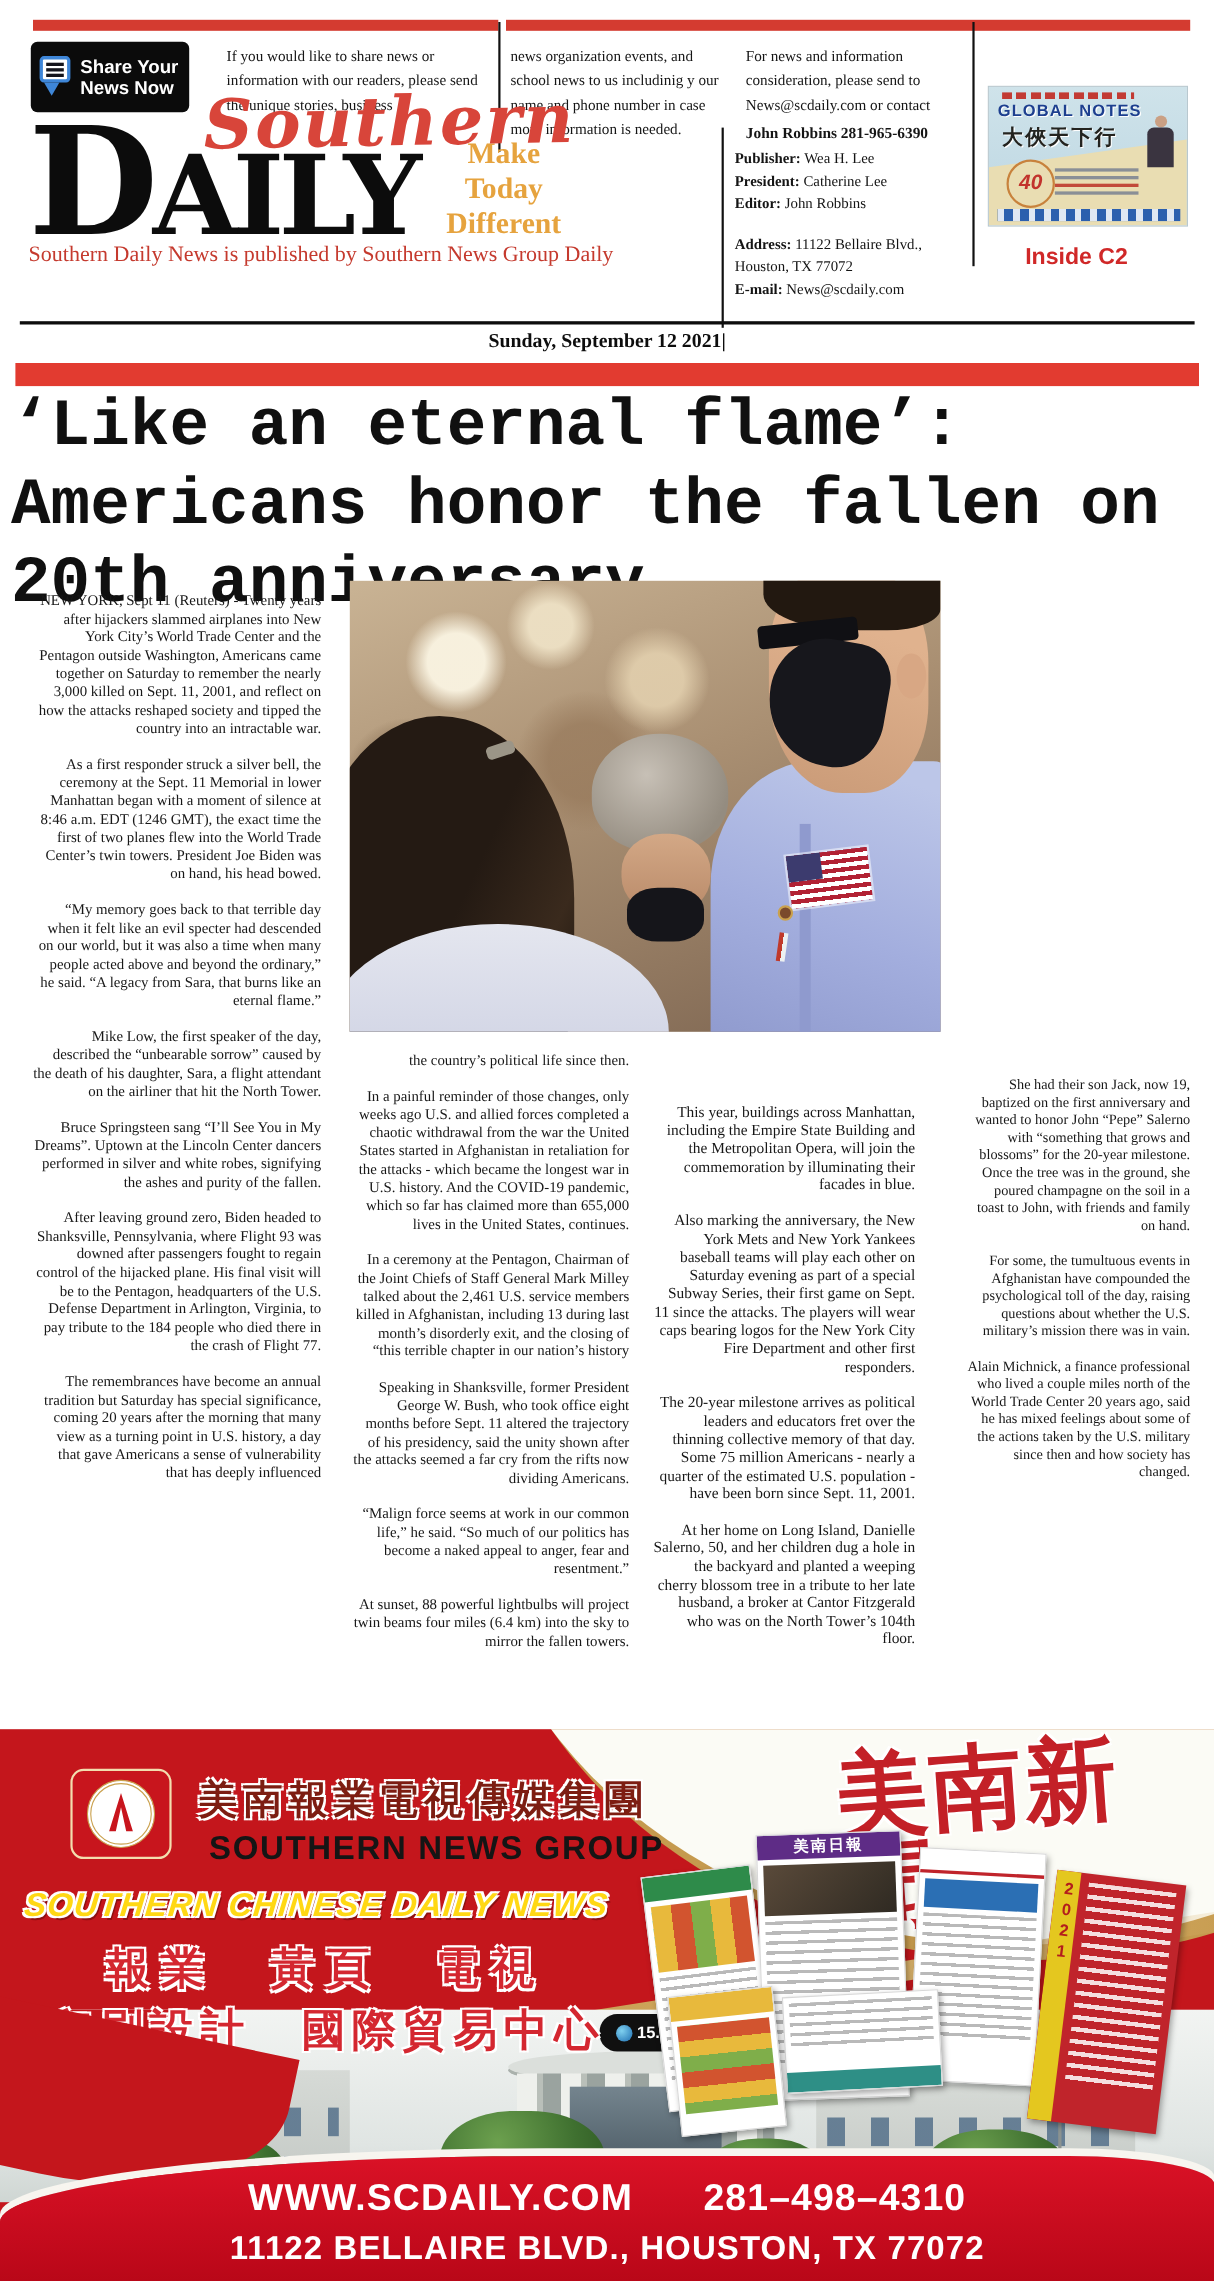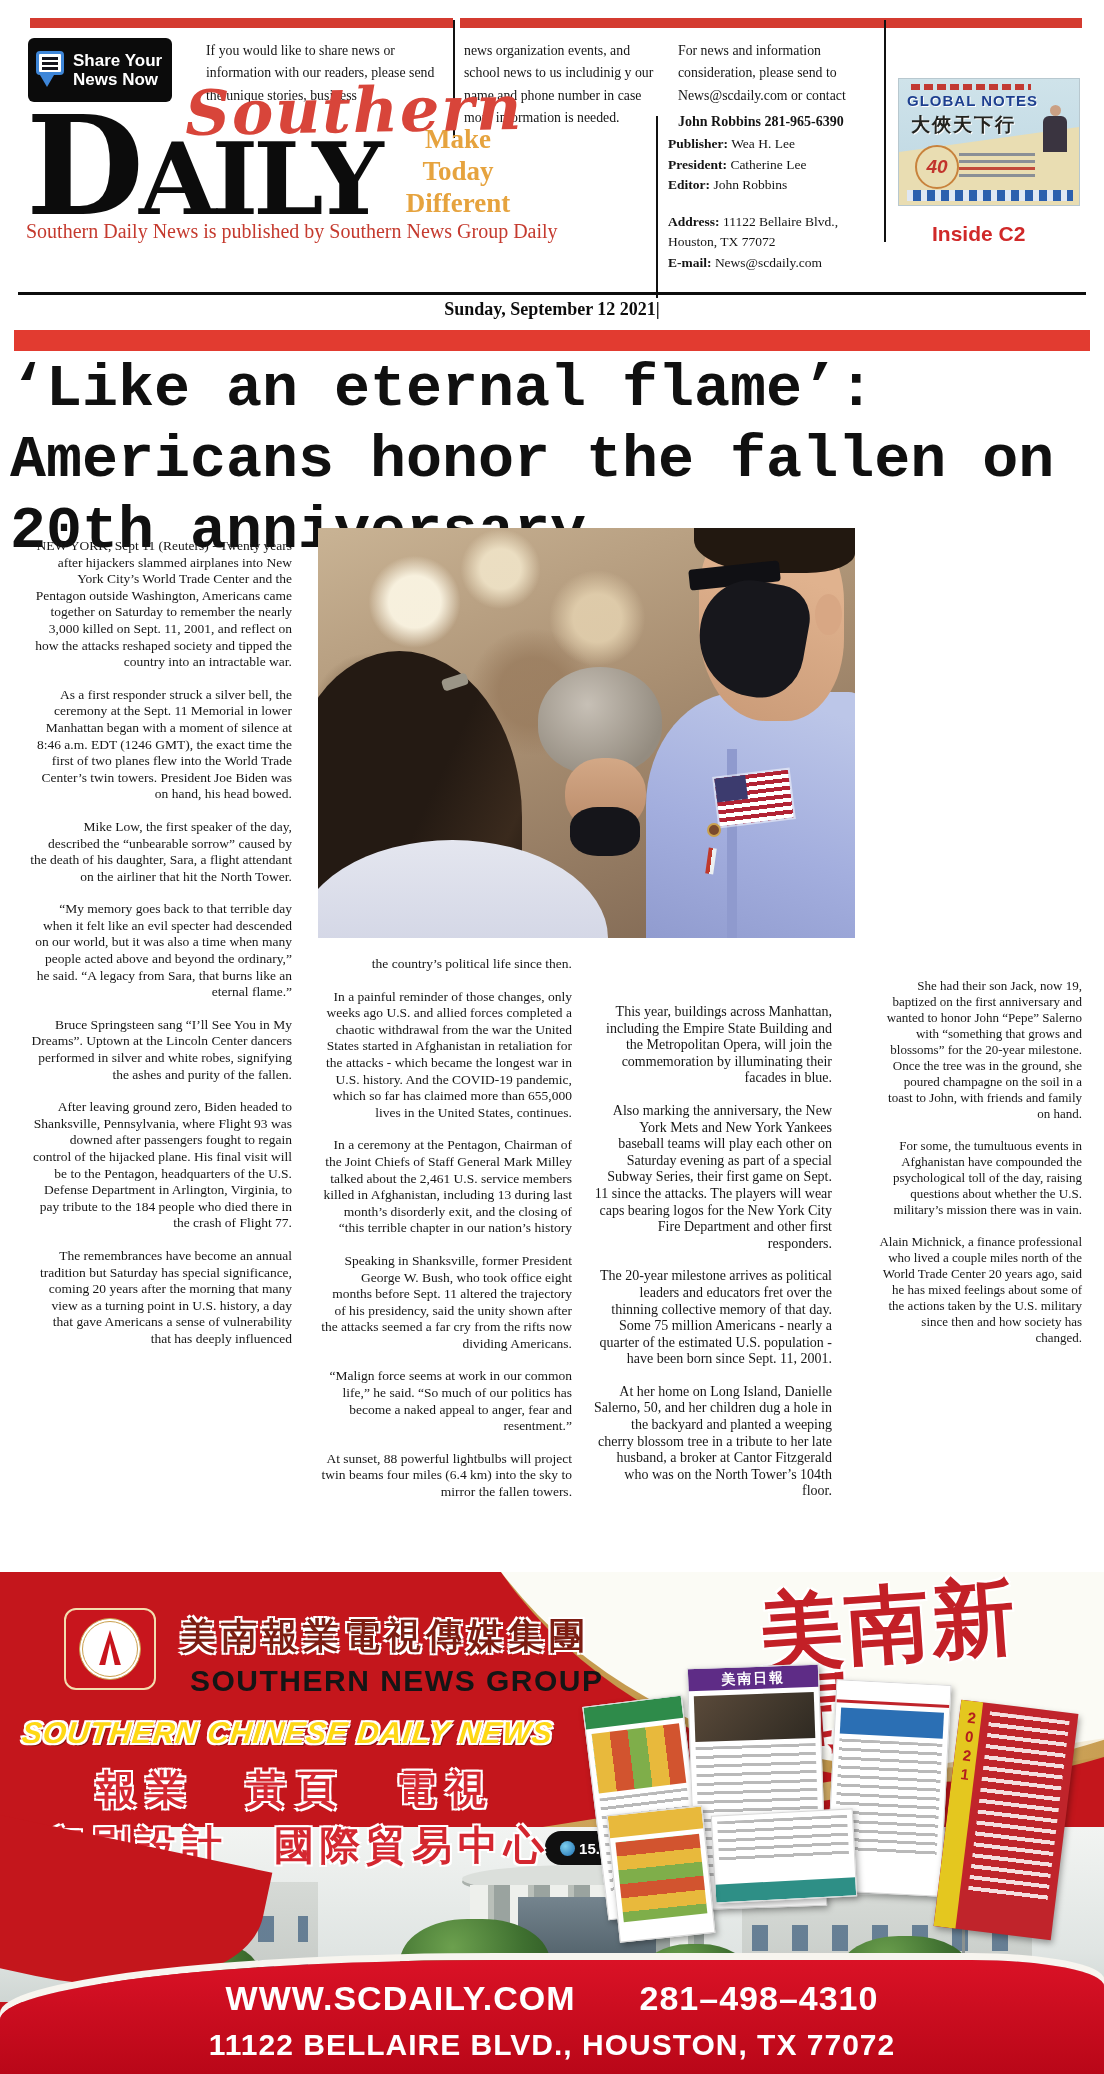--- a/index.html
+++ b/index.html
@@ -228,22 +228,22 @@
 
 <div class="abs rule"></div>
 <div class="abs dateline">Sunday, September 12  2021|</div>
 <div class="abs redbar2"></div>
 
 <h1 class="abs headline">‘Like an eternal flame’: Americans honor the fallen on 20th anniversary</h1>
 
 <div class="abs col col1">
     <p class="para">NEW YORK, Sept 11 (Reuters) - Twenty years after hijackers slammed airplanes into New York City’s World Trade Center and the Pentagon outside Washington, Americans came together on Saturday to remember the nearly 3,000 killed on Sept. 11, 2001, and reflect on how the attacks reshaped society and tipped the country into an intractable war.</p>
     <p class="para">As a first responder struck a silver bell, the ceremony at the Sept. 11 Memorial in lower Manhattan began with a moment of silence at 8:46 a.m. EDT (1246 GMT), the exact time the first of two planes flew into the World Trade Center’s twin towers. President Joe Biden was on hand, his head bowed.</p>
+    <p class="para">“My memory goes back to that terrible day when it felt like an evil specter had descended on our world, but it was also a time when many people acted above and beyond the ordinary,” he said. “A legacy from Sara, that burns like an eternal flame.”</p>
     <p class="para">Mike Low, the first speaker of the day, described the “unbearable sorrow” caused by the death of his daughter, Sara, a flight attendant on the airliner that hit the North Tower.</p>
-    <p class="para">“My memory goes back to that terrible day when it felt like an evil specter had descended on our world, but it was also a time when many people acted above and beyond the ordinary,” he said. “A legacy from Sara, that burns like an eternal flame.”</p>
     <p class="para">Bruce Springsteen sang “I’ll See You in My Dreams”. Uptown at the Lincoln Center dancers performed in silver and white robes, signifying the ashes and purity of the fallen.</p>
     <p class="para">After leaving ground zero, Biden headed to Shanksville, Pennsylvania, where Flight 93 was downed after passengers fought to regain control of the hijacked plane. His final visit will be to the Pentagon, headquarters of the U.S. Defense Department in Arlington, Virginia, to pay tribute to the 184 people who died there in the crash of Flight 77.</p>
     <p class="para">The remembrances have become an annual tradition but Saturday has special significance, coming 20 years after the morning that many view as a turning point in U.S. history, a day that gave Americans a sense of vulnerability that has deeply influenced</p>
   </div>
 
 <figure class="abs photo">
   <div class="p-left-hair"></div>
   <div class="hairpin"></div>
   <div class="p-center-head"></div>
   <div class="p-center-face"></div>

